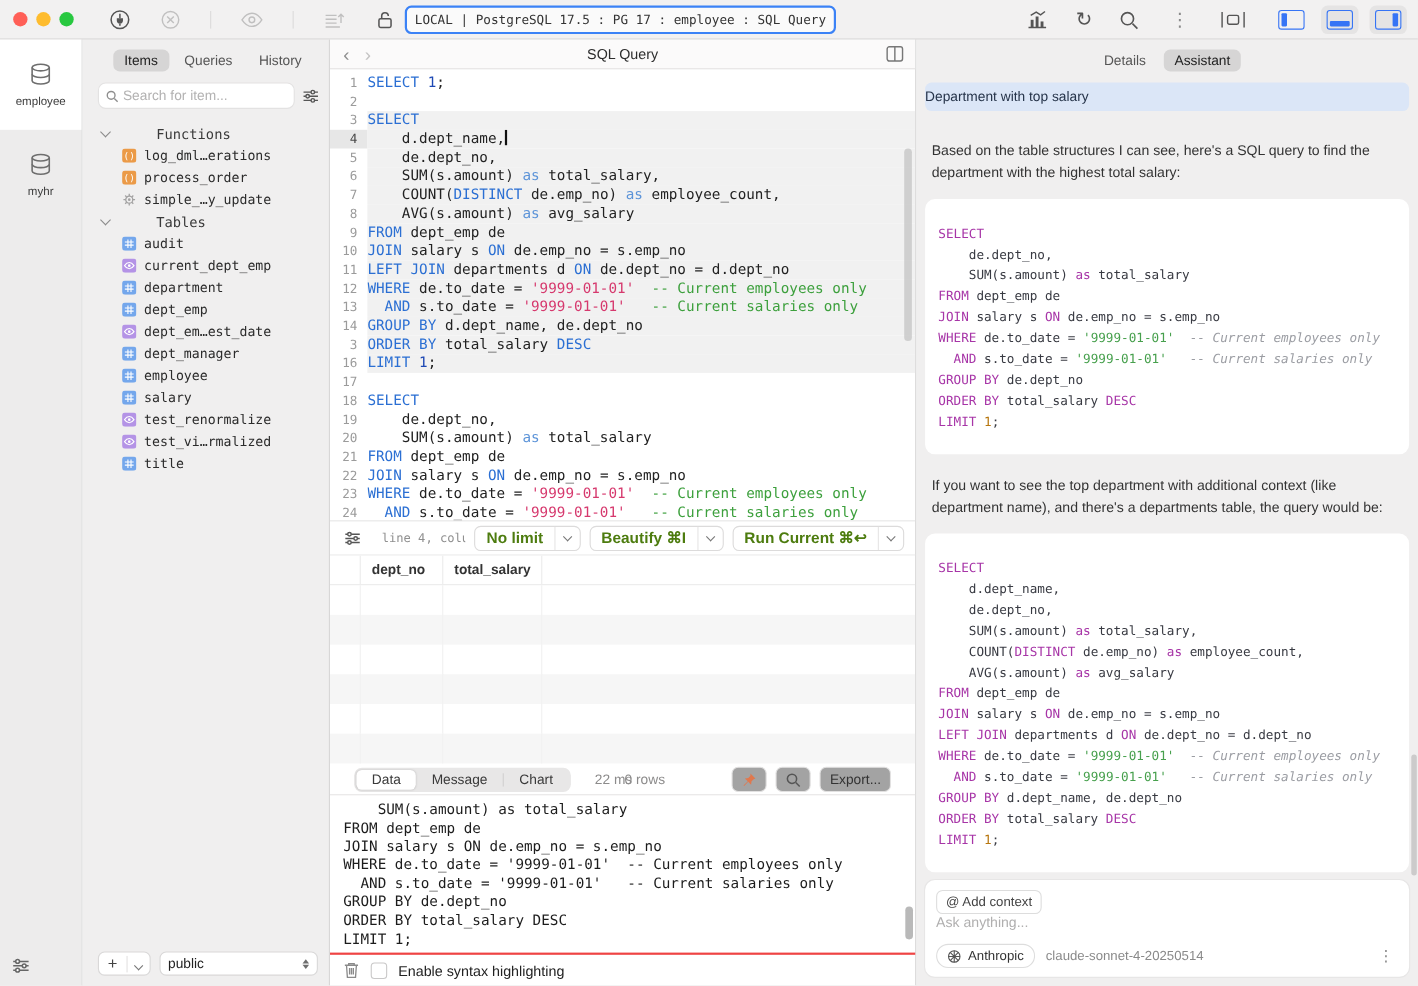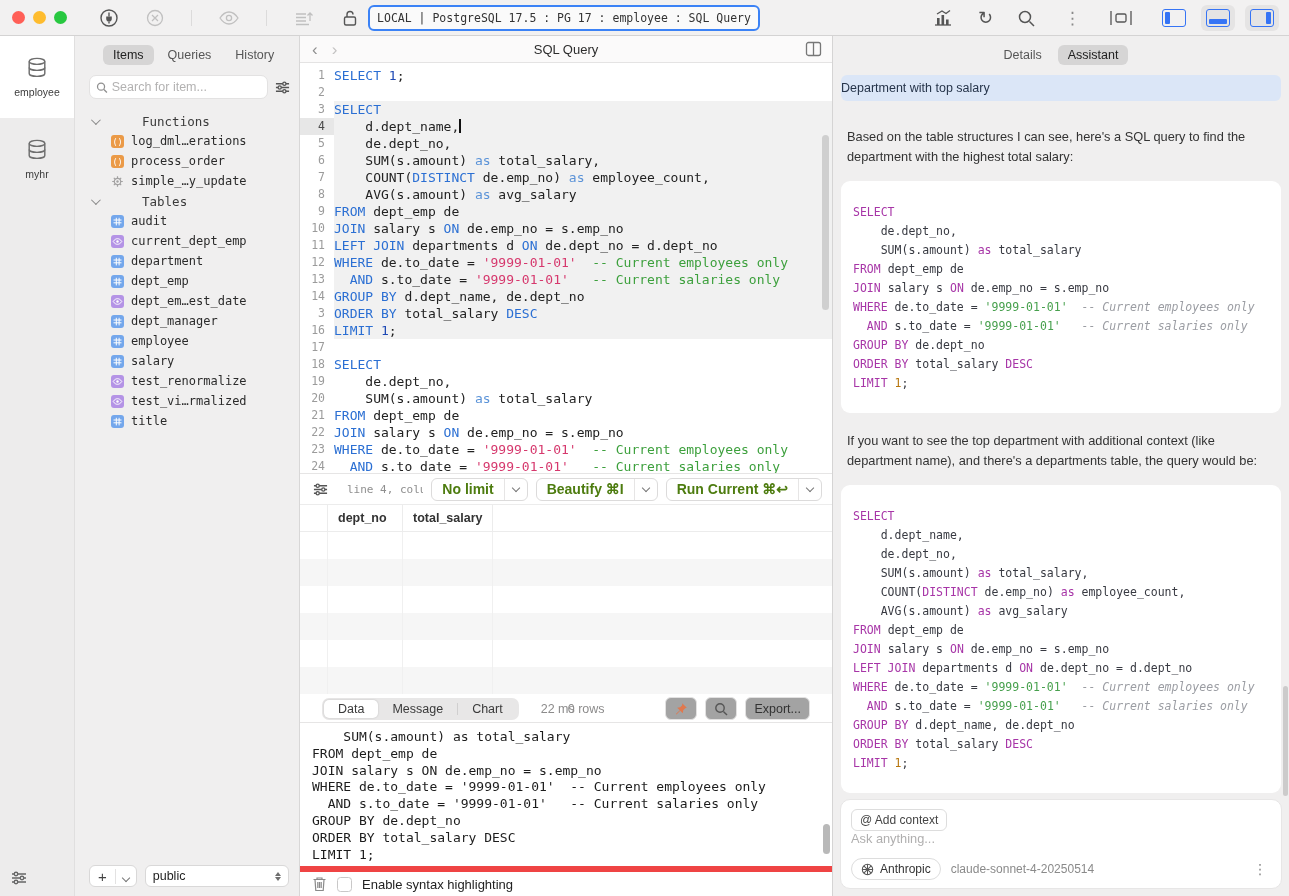--- a/index.html
+++ b/index.html
@@ -99,21 +99,21 @@
   .seg { font-size:12.5px; color:#3a3a3a; padding:1px 14px; border-radius:5px; display:flex; align-items:center; height:18px; }
   .seg.selected { background:#ffffff; box-shadow:0 0 2px rgba(0,0,0,.18); }
   .seg-div { width:1px; height:12px; background:#d0cfcf; }
   .elapsed-wrap { font-size:12.5px; color:#8c8b8b; display:flex; padding-left:14px; flex:1; }
   .rowcount { margin-left:-7px; }
   .rb-btn { height:23px; min-width:30px; background:#a3a3a3; border:1px solid #e2e1e1; border-radius:6px; display:flex; align-items:center; justify-content:center; padding:0 8px; font-size:12.5px; color:#333; }
 
   .textpanel { height:144px; border-top:1px solid #e6e5e5; position:relative; padding:6px 0 0 12px; overflow:hidden; flex:none; }
   .tp-line { font-family:"DejaVu Sans Mono",monospace; font-size:13px; line-height:16.8px; white-space:pre; color:#1c1c1c; }
   .tp-scrollbar { position:absolute; right:2px; bottom:12px; width:7px; height:30px; background:#b9b9b9; border-radius:4px; }
-  .ed-bottombar { height:30px; border-top:6px solid #ef4444; display:flex; align-items:center; gap:10px; padding:0 12px; flex:none; }
+  .ed-bottombar { height:30px; border-top:2px solid #ef4444; display:flex; align-items:center; gap:10px; padding:0 12px; flex:none; }
   .chk { width:15px; height:15px; border:1px solid #c9c8c8; border-radius:3.5px; background:#fff; }
   .chk-label { font-size:13px; color:#222; }
 
   
   .right-panel { flex:1; background:#f0efef; position:relative; overflow:hidden; }
   .rp-tabs { display:flex; align-items:center; justify-content:center; gap:6px; padding:9px 0 6px 0; }
   .rp-scroll { padding:4px 8px 0 8px; }
   .conv-chip { height:26px; background:#dbe6f7; border-radius:6px; display:flex; align-items:center; padding:0 0; font-size:12.5px; color:#26344a; margin-bottom:14px; }
   .rp-para { font-size:12.8px; color:#333; line-height:20px; padding:12px 6px 14px 6px; }
   .ai-code { background:#ffffff; border-radius:9px; padding:22px 12px 20px 12px; overflow:hidden; }

